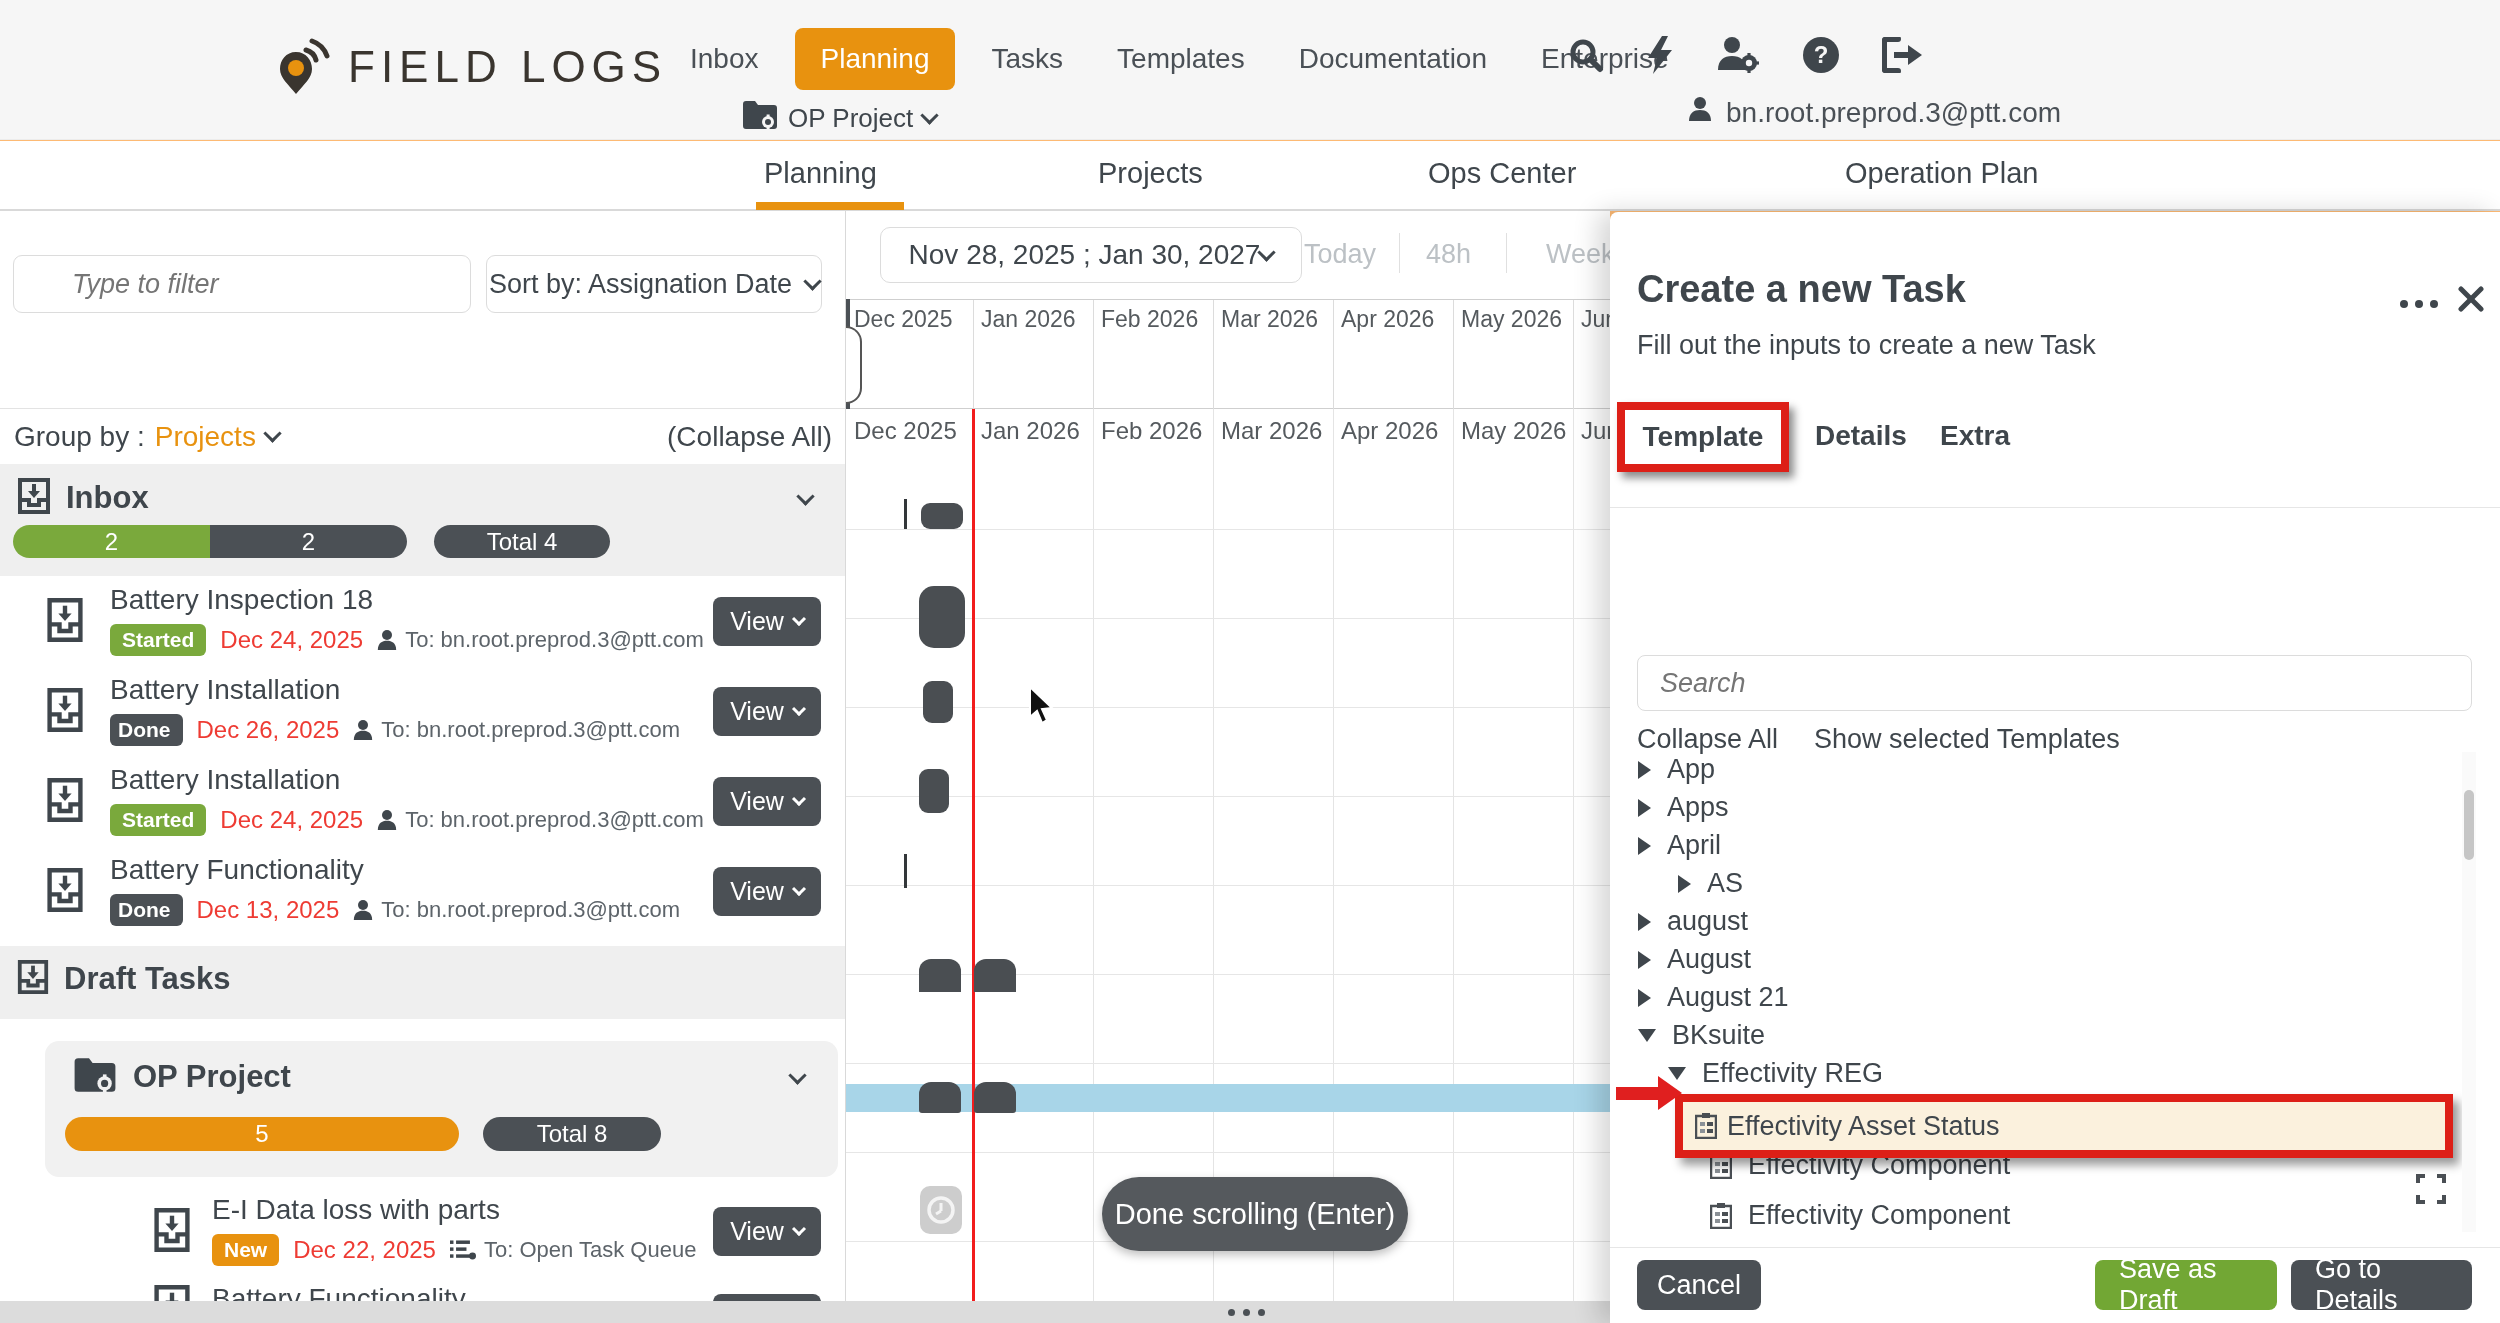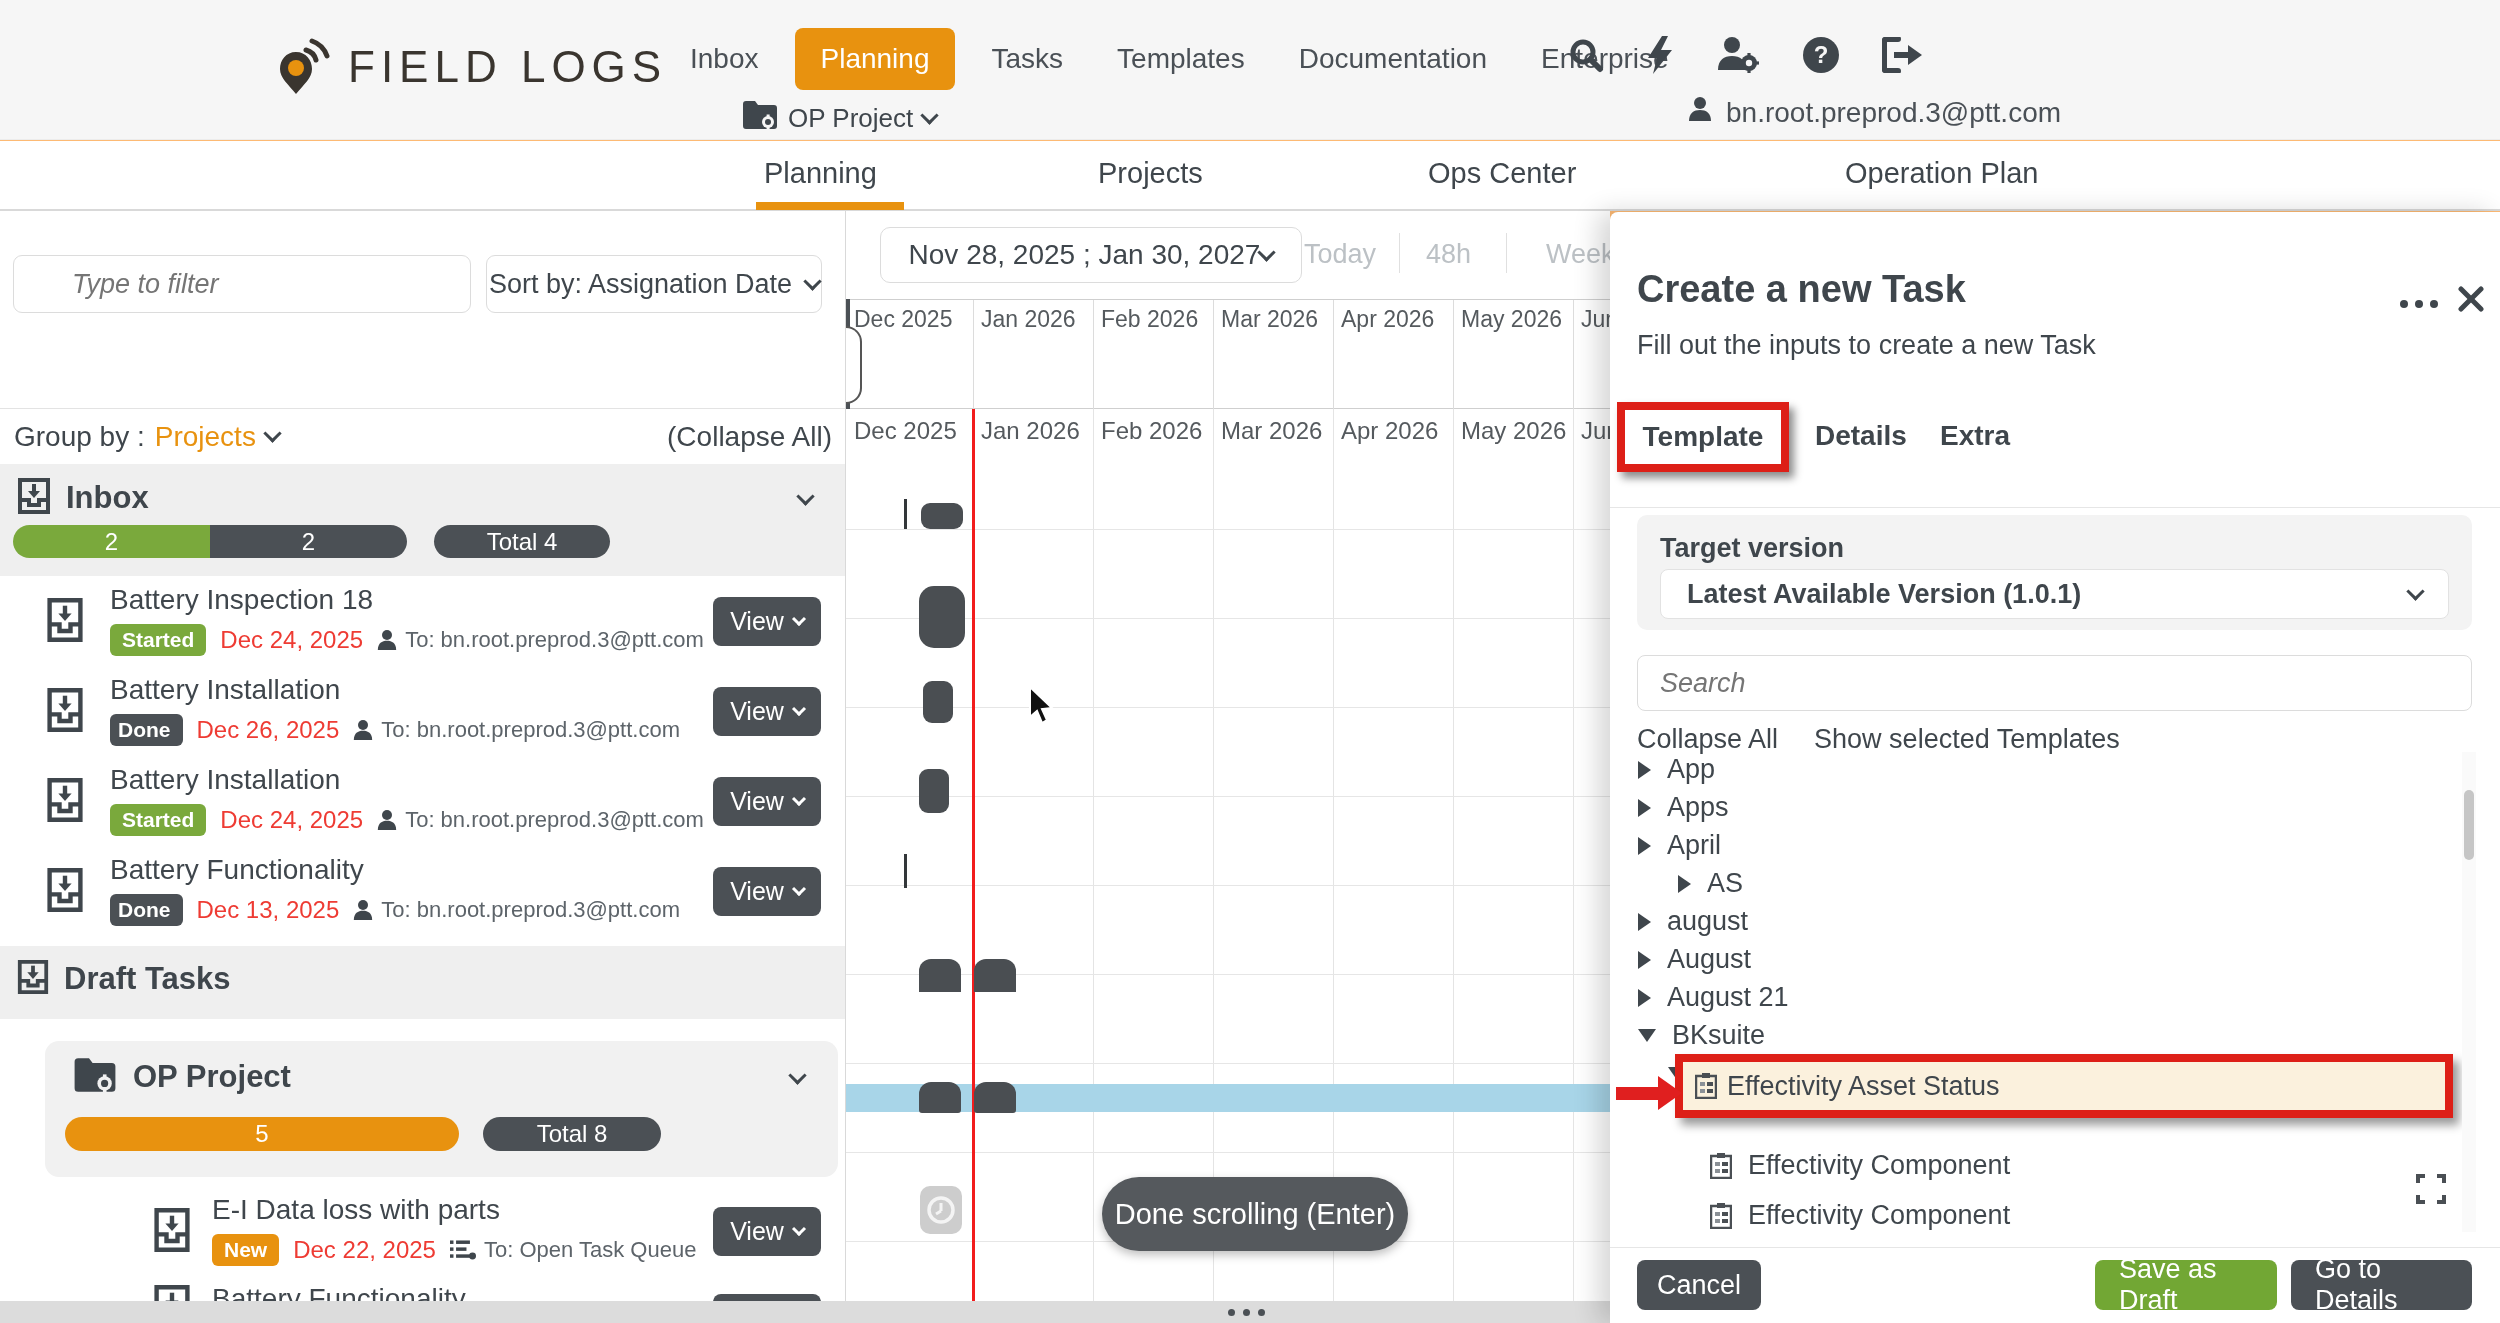--- a/index.html
+++ b/index.html
@@ -107,21 +107,21 @@
   .tv-label { position:absolute; left:23px; top:18px; font-size:27px; font-weight:bold; color:#3f464c; }
   .tv-select { position:absolute; left:23px; top:54px; width:789px; height:50px; background:#fff; border:1px solid #e2e2e2; border-radius:8px; display:flex; align-items:center; padding:0 26px; font-size:27px; font-weight:bold; color:#3f464c; cursor:pointer; }
   .tv-select .chev { margin-left:auto; }
   .rp-search { position:absolute; left:27px; top:443px; width:835px; height:56px; border:1px solid #dcdcdc; border-radius:8px; font-size:27px; font-style:italic; color:#9aa0a5; padding:0 22px; outline:none; font-family:"Liberation Sans",sans-serif; }
   .rp-links { position:absolute; left:27px; top:512px; display:flex; gap:36px; font-size:27px; color:#3f464c; }
   .rp-links span { cursor:pointer; }
   .tree { position:absolute; left:0; top:540px; width:838px; height:480px; overflow:hidden; }
   .tree-row { position:absolute; display:flex; align-items:center; gap:16px; font-size:27px; color:#3f464c; cursor:pointer; white-space:nowrap; }
   .tree-scroll { position:absolute; left:852px; top:540px; width:14px; height:480px; background:#fafafa; }
   .tree-thumb { position:absolute; left:2px; top:38px; width:10px; height:70px; border-radius:5px; background:#c6c6c6; cursor:pointer; }
-  .leaf-annot { position:absolute; left:65px; top:842px; width:778px; height:64px; border:8px solid #dd1f17; background:#fbf1dd; box-shadow:6px 7px 9px rgba(0,0,0,.4); display:flex; align-items:center; gap:10px; padding-left:12px; font-size:27px; color:#3f464c; }
+  .leaf-annot { position:absolute; left:65px; top:882px; width:778px; height:64px; border:8px solid #dd1f17; background:#fbf1dd; box-shadow:6px 7px 9px rgba(0,0,0,.4); display:flex; align-items:center; gap:10px; padding-left:12px; font-size:27px; color:#3f464c; }
   .annot-arrow-shaft { position:absolute; left:6px; top:875px; width:48px; height:13px; background:#e01f1f; }
   .annot-arrow-head { position:absolute; left:48px; top:864px; width:0; height:0; border-top:17px solid transparent; border-bottom:17px solid transparent; border-left:24px solid #e01f1f; }
   .expand-icon { position:absolute; left:806px; top:962px; cursor:pointer; }
   .rp-footer-divider { position:absolute; left:0; top:1035px; width:890px; height:1px; background:#e6e6e6; }
   .rp-btn { position:absolute; top:1048px; height:50px; border-radius:8px; color:#fff; font-size:27px; display:flex; align-items:center; justify-content:center; cursor:pointer; padding:0 24px; }
   .btn-dark { background:#4b5055; }
   .btn-green { background:#72a734; }
 </style>
 </head>
 <body>
@@ -550,27 +550,20 @@
     </span>
     <div class="rp-subtitle">Fill out the inputs to create a new Task</div>
 
     <div class="tab-annot">
       <span class="rp-tab" style="position:static;">Template</span>
     </div>
     <span class="rp-tab" style="left:205px;">Details</span>
     <span class="rp-tab" style="left:330px;">Extra</span>
     <div class="rp-divider"></div>
 
-    <div class="tv-box">
-      <div class="tv-label">Target version</div>
-      <div class="tv-select">
-        <span>Latest Available Version (1.0.1)</span>
-        <i class="chev"></i>
-      </div>
-    </div>
 
     <input class="rp-search" placeholder="Search" style="">
 
     <div class="rp-links">
       <span>Collapse All</span>
       <span>Show selected Templates</span>
     </div>
 
     <div class="tree">
       <div class="tree-row" style="left:28px; top:2px;">

